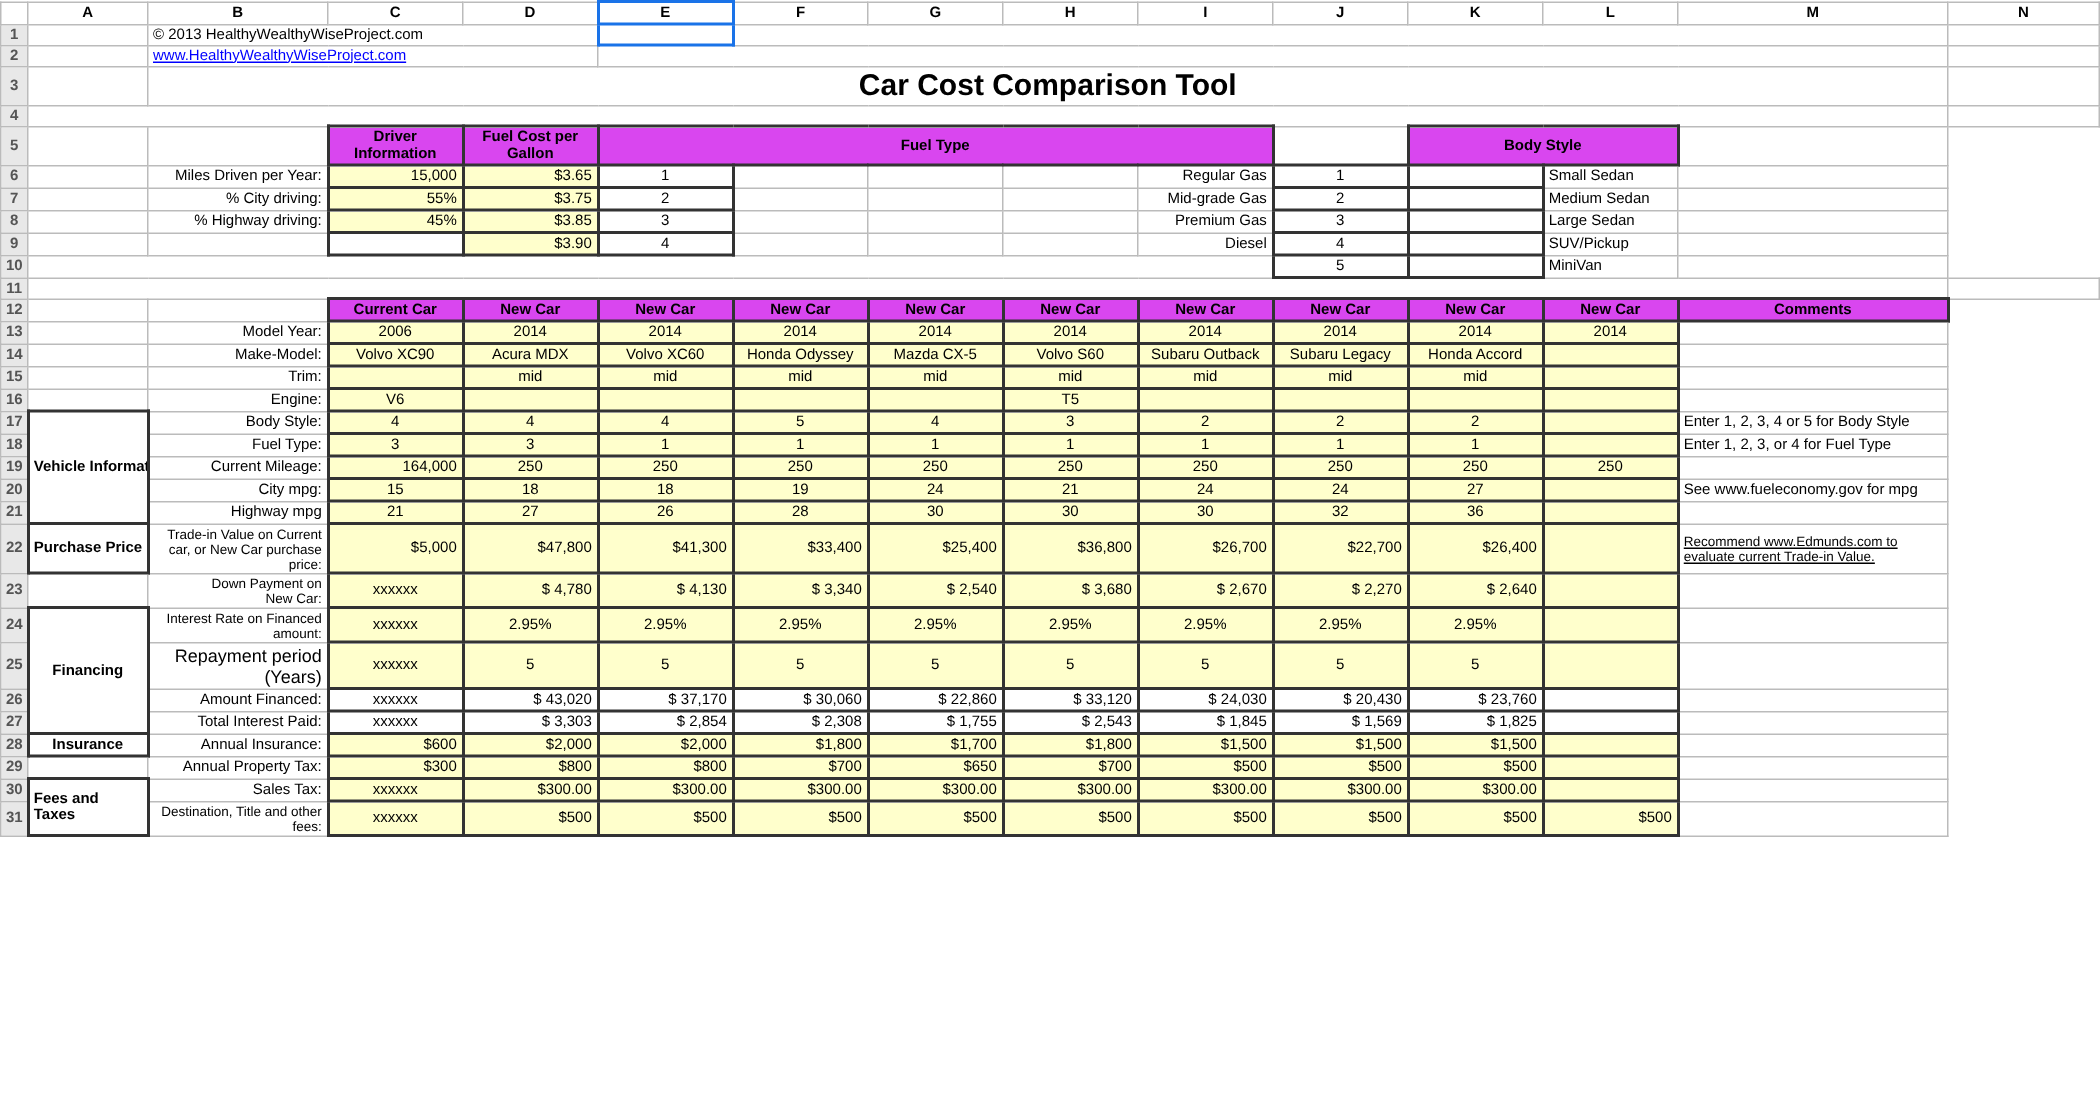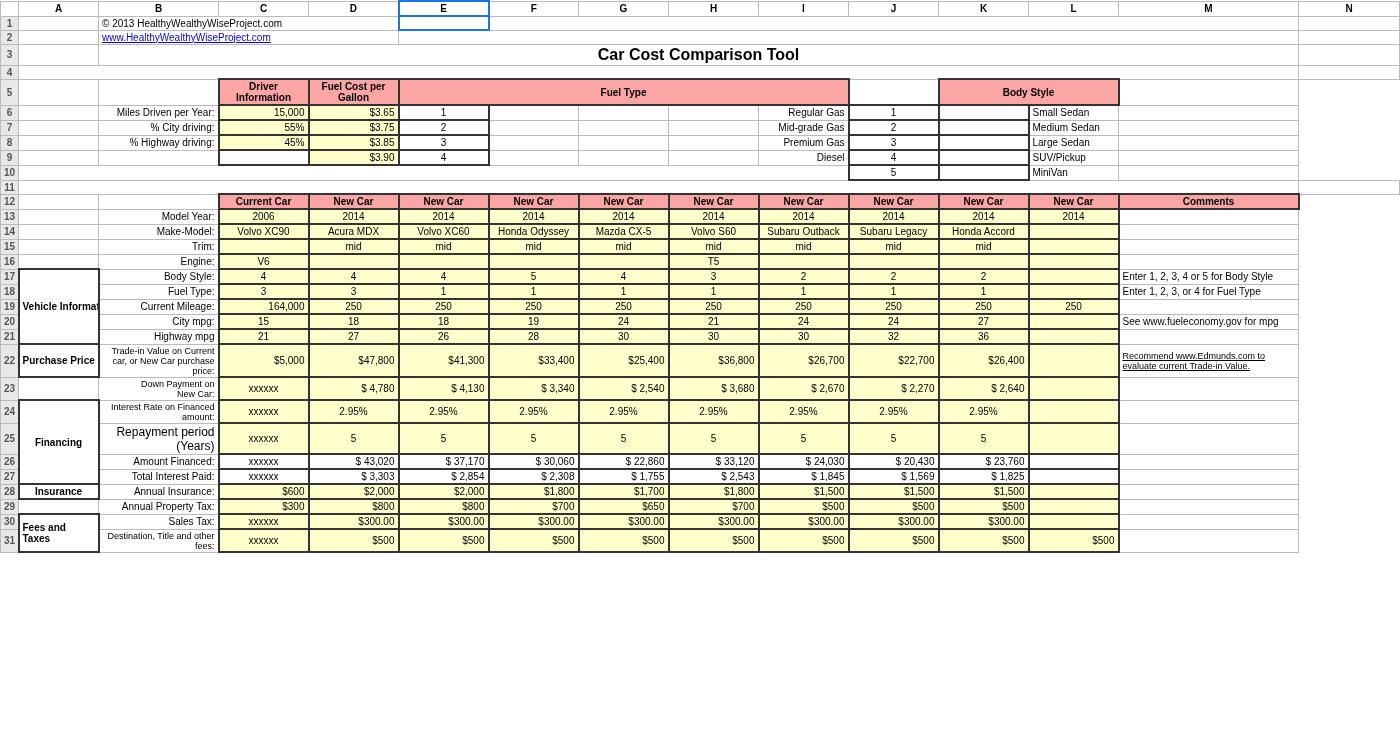--- a/index.html
+++ b/index.html
@@ -41,21 +41,21 @@
     .col-n { width: 180px; }
     .row-number {
       background: #e8e8e8;
       text-align: center;
       font-weight: bold;
       color: #555;
       border: 1px solid #bbb;
     }
     .title-cell {
       text-align: center;
-      font-size: 16px;
+      font-size: 20px;
       font-weight: bold;
       border: none;
     }
     .yellow-bg {
       background: #ffffcc;
     }
     .bold-border {
       border: 2px solid #333;
     }
     .text-right {
@@ -66,21 +66,21 @@
     }
     .label-right {
       text-align: right;
     }
     .section-label {
       text-align: center;
       font-weight: bold;
       vertical-align: middle;
     }
     .col-header {
-      background: #fca5a5;
+      background: #d946ef;
       font-weight: bold;
       text-align: center;
       border: 2px solid #333;
     }
     .selected-cell {
       border: 2px solid #1a73e8;
     }
     .link-text {
       color: #00f;
       text-decoration: underline;

